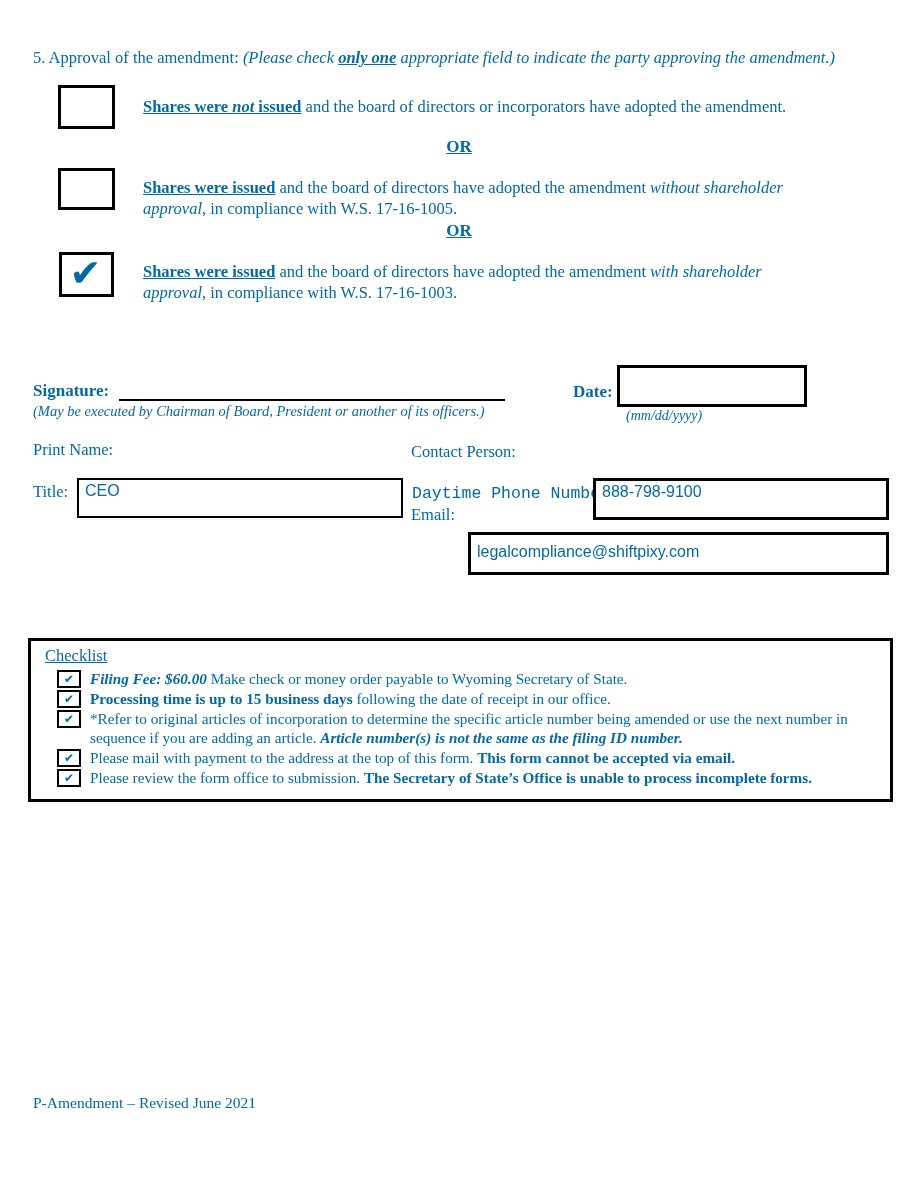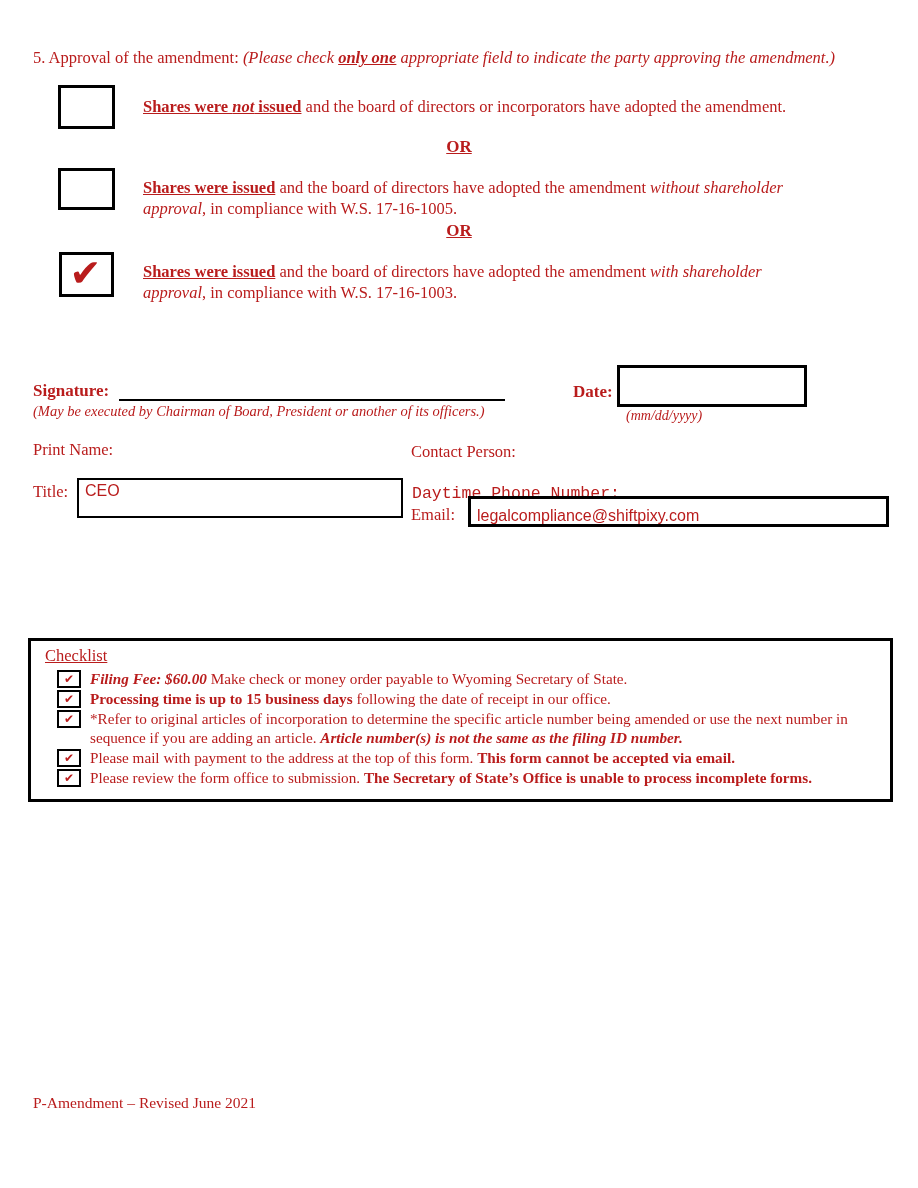--- a/index.html
+++ b/index.html
@@ -1,21 +1,21 @@
 <!DOCTYPE html>
 <html><head>
 <meta charset="utf-8">
 <style>
   html,body{margin:0;padding:0;background:#e8e8e8;}
   .page{
     position:relative;
     width:918px;height:1188px;
     background:#ffffff;
     font-family:"Liberation Serif","DejaVu Serif",serif;
-    color:#b91c1c;
+    color:#0369a1;
     margin:0 auto;
     overflow:hidden;
   }
   .abs{position:absolute;}
   .b{font-weight:bold;}
   .i{font-style:italic;}
   .bi{font-weight:bold;font-style:italic;}
   .u{text-decoration:underline;}
   .nowrap{white-space:nowrap;}
 
@@ -53,21 +53,21 @@
   .thick{border:3px solid #000;}
   .pn-label{left:33px;top:440px;}
   .pn-box{left:128px;top:430px;width:275px;height:40px;}
   .cp-label{left:411px;top:442px;}
   .cp-box{left:529px;top:429px;width:355px;height:40px;}
   .ti-label{left:33px;top:482px;}
   .ti-box{left:77px;top:478px;width:326px;height:40px;}
   .ph-label{left:412px;top:484px;font-family:Liberation Mono, monospace;}
   .ph-box{left:593px;top:478px;width:296px;height:42px;}
   .em-label{left:411px;top:505px;}
-  .em-box{left:468px;top:496px;width:421px;height:31px;padding-top:8px;}
+  .em-box{left:468px;top:532px;width:421px;height:43px;padding-top:8px;}
   .email-note{left:408px;top:568px;width:450px;font-size:14.3px;line-height:18px;}
 
   .checklist{left:28px;top:638px;width:865px;height:164px;border:3px solid #000;box-sizing:border-box;background:#fff;}
   .cl-title{margin:5px 0 3px 14px;font-size:16.5px;text-decoration:underline;}
   .cl-row{display:flex;align-items:flex-start;padding-left:26px;margin-bottom:1px;font-size:15.2px;line-height:19px;}
   .cl-check{
     flex:0 0 auto;width:20px;height:14px;border:2px solid #000;
     margin-right:9px;margin-top:1px;
     display:flex;align-items:center;justify-content:center;
     font-size:12px;font-weight:bold;line-height:1;
@@ -116,20 +116,21 @@
   <div class="abs i date-fmt">(mm/dd/yyyy)</div>
 
   <div class="abs lbl pn-label">Print Name:</div>
 
   <div class="abs lbl ti-label">Title:</div>
   <div class="abs fieldbox thin ti-box">CEO</div>
 
   <div class="abs lbl cp-label">Contact Person:</div>
 
   <div class="abs lbl ph-label">Daytime Phone Number:</div>
+  <div class="abs fieldbox thick ph-box">888-798-9100</div>
 
   <div class="abs lbl em-label">Email:</div>
   <div class="abs fieldbox thick em-box">legalcompliance@shiftpixy.com</div>
 
 
   <div class="abs checklist">
     <div class="cl-title">Checklist</div>
 
     <div class="cl-row">
       <span class="cl-check">✔</span>

